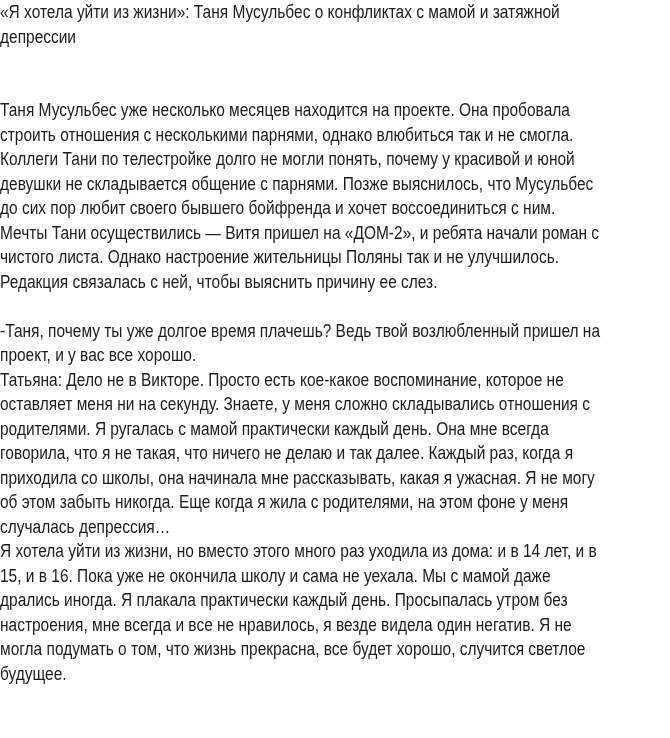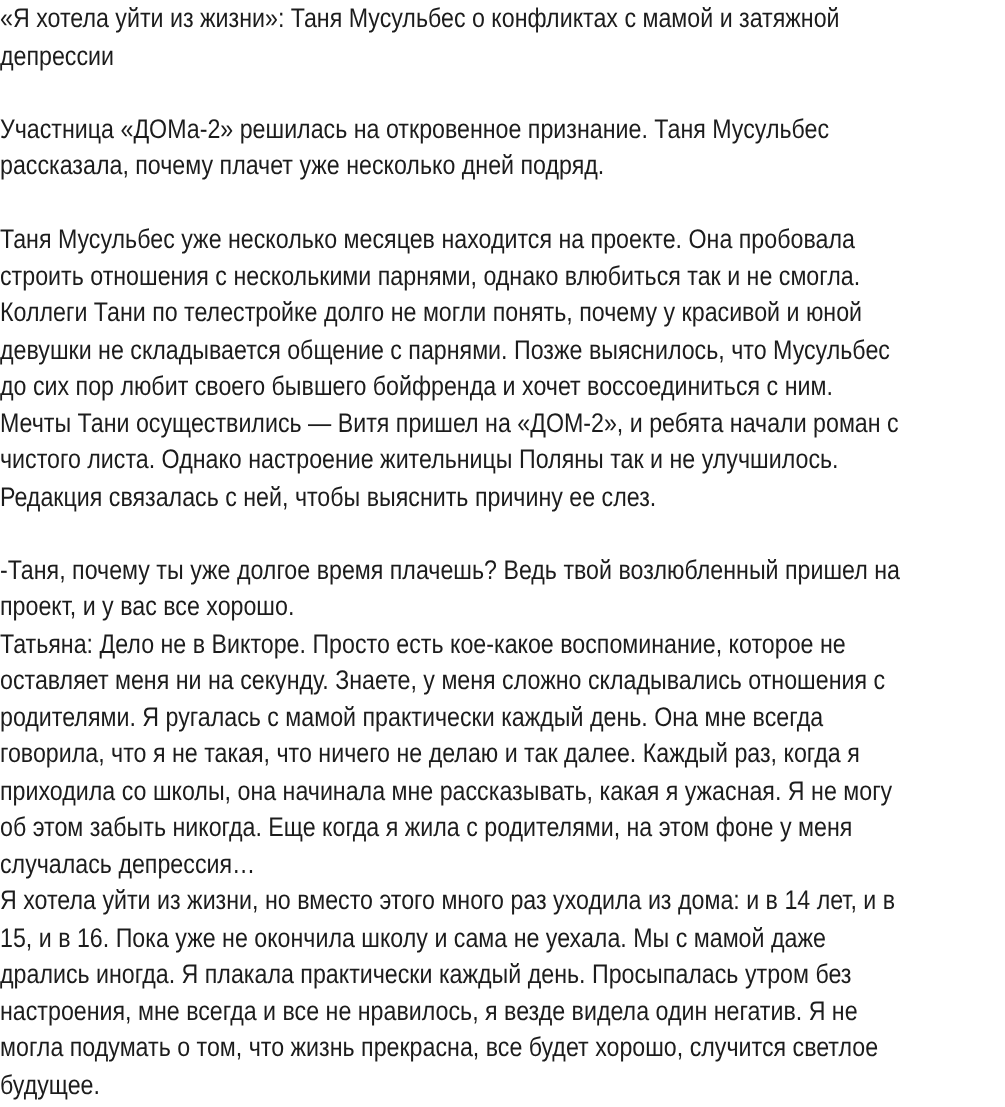--- a/index.html
+++ b/index.html
@@ -43,24 +43,20 @@
 
 <div class="doc">
 
   <div class="para">
     <span class="line">«Я хотела уйти из жизни»: Таня Мусульбес о конфликтах с мамой и затяжной</span>
     <span class="line">депрессии</span>
   </div>
 
   <div class="gap"></div>
 
-  <div class="para">
-    <span class="line">Участница «ДОМа-2» решилась на откровенное признание. Таня Мусульбес</span>
-    <span class="line">рассказала, почему плачет уже несколько дней подряд.</span>
-  </div>
 
   <div class="gap"></div>
 
   <div class="para">
     <span class="line">Таня Мусульбес уже несколько месяцев находится на проекте. Она пробовала</span>
     <span class="line">строить отношения с несколькими парнями, однако влюбиться так и не смогла.</span>
     <span class="line">Коллеги Тани по телестройке долго не могли понять, почему у красивой и юной</span>
     <span class="line">девушки не складывается общение с парнями. Позже выяснилось, что Мусульбес</span>
     <span class="line">до сих пор любит своего бывшего бойфренда и хочет воссоединиться с ним.</span>
     <span class="line">Мечты Тани осуществились — Витя пришел на «ДОМ-2», и ребята начали роман с</span>

